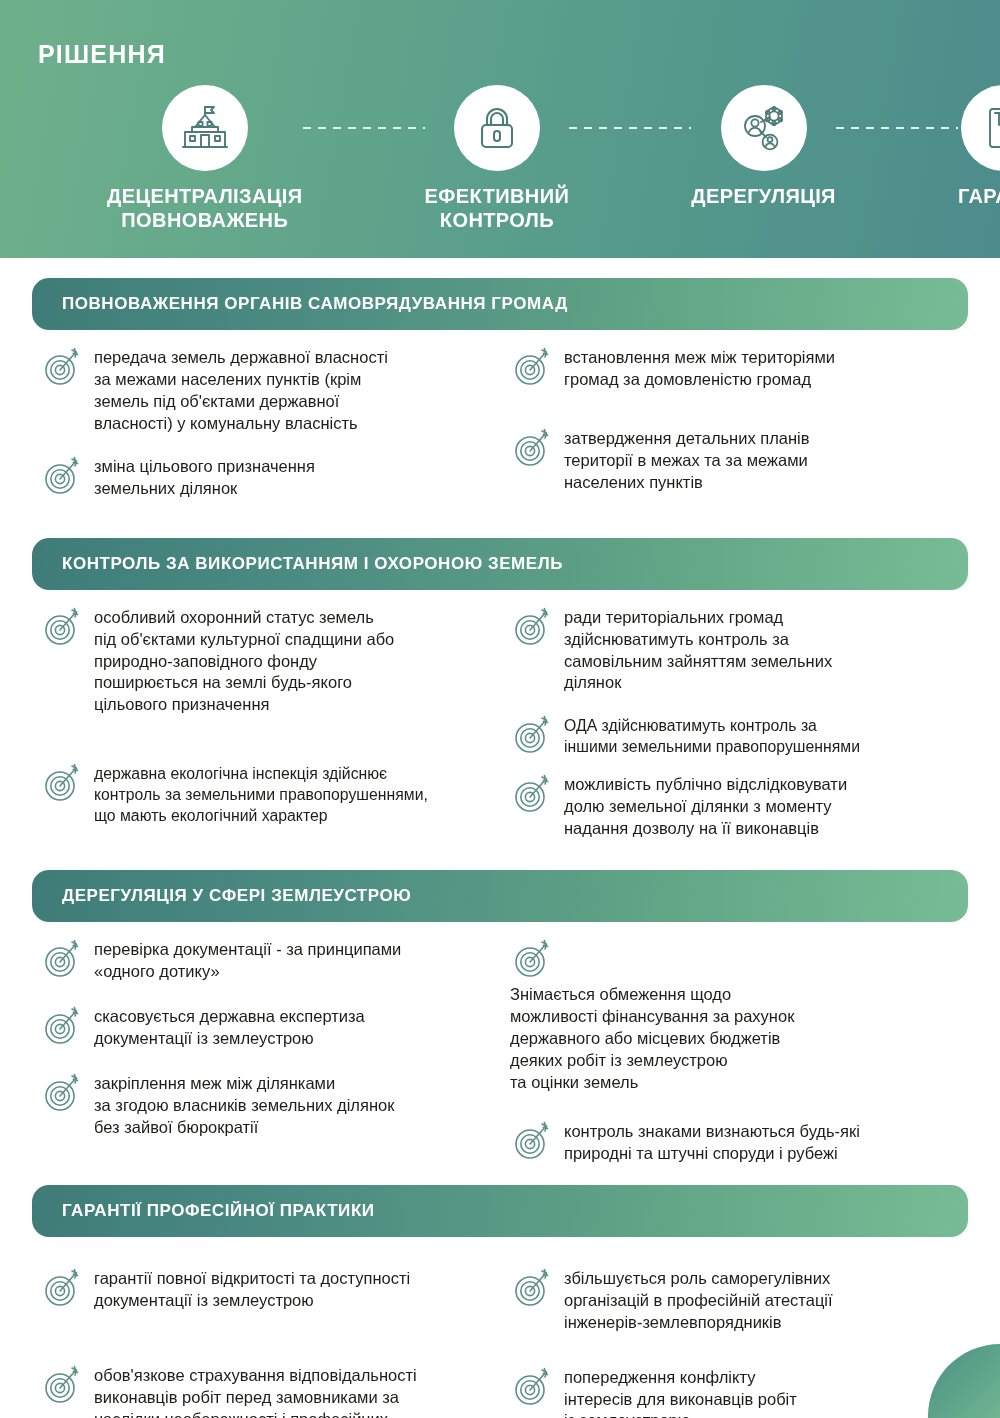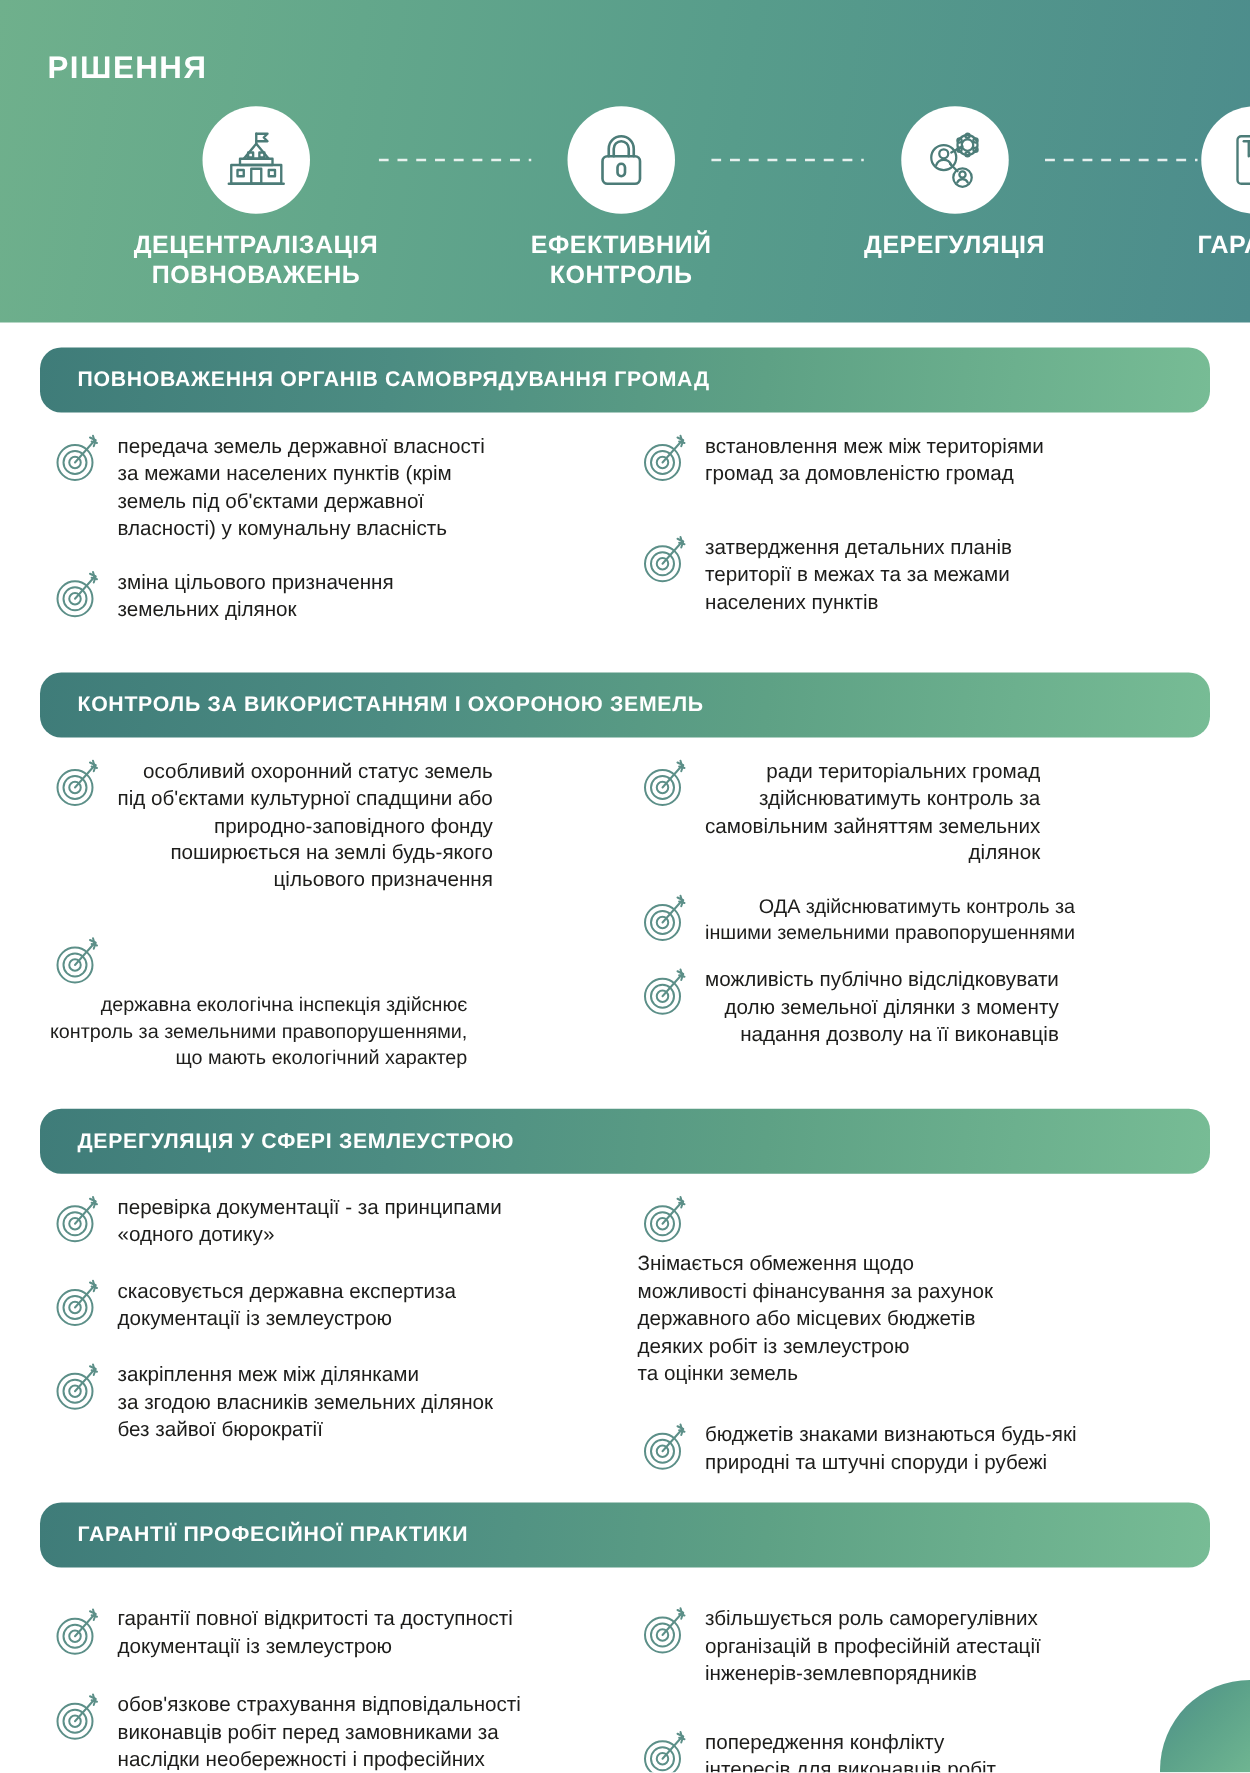--- a/index.html
+++ b/index.html
@@ -331,21 +331,21 @@
                 </svg>
             </span>
             <span class="item-text">затвердження детальних планів
 території в межах та за межами
 населених пунктів</span>
           </div>
         </div>
       </div>
     </div>
 
-    <div class="section" style="margin-top:20px;text-align:right;">
+    <div class="section" style="margin-top:20px;">
       <div class="section-bar">
         <div class="section-bar-title">КОНТРОЛЬ ЗА ВИКОРИСТАННЯМ І ОХОРОНОЮ ЗЕМЕЛЬ</div>
       </div>
       <div class="cols">
         <div class="col left">
           <div class="item">
             <span class="item-icon">
               <svg width="46" height="44" viewBox="0 0 46 44">
                   <g fill="none" stroke="#5C8F88" stroke-width="1.6" stroke-linecap="round" stroke-linejoin="round">
                     <circle cx="20" cy="25" r="14"></circle>
@@ -357,21 +357,21 @@
                     <path d="M37.6 9.4 l-4.3 -1.2"></path>
                   </g>
                 </svg>
             </span>
             <span class="item-text">особливий охоронний статус земель
 під об'єктами культурної спадщини або
 природно-заповідного фонду
 поширюється на землі будь-якого
 цільового призначення</span>
           </div>
-          <div class="item" style="margin-top:30px;flex-direction:column;">
+          <div class="item" style="margin-top:44px;">
             <span class="item-icon">
               <svg width="46" height="44" viewBox="0 0 46 44">
                   <g fill="none" stroke="#5C8F88" stroke-width="1.6" stroke-linecap="round" stroke-linejoin="round">
                     <circle cx="20" cy="25" r="14"></circle>
                     <circle cx="20" cy="25" r="9.2"></circle>
                     <circle cx="20" cy="25" r="4.6"></circle>
                     <path d="M20 25 L36 7"></path>
                     <path d="M32 5 l4.6 2.2 -1.6 4.8"></path>
                     <path d="M34.4 3.6 l1.3 4.4"></path>
                     <path d="M37.6 9.4 l-4.3 -1.2"></path>
@@ -529,34 +529,34 @@
                     <circle cx="20" cy="25" r="14"></circle>
                     <circle cx="20" cy="25" r="9.2"></circle>
                     <circle cx="20" cy="25" r="4.6"></circle>
                     <path d="M20 25 L36 7"></path>
                     <path d="M32 5 l4.6 2.2 -1.6 4.8"></path>
                     <path d="M34.4 3.6 l1.3 4.4"></path>
                     <path d="M37.6 9.4 l-4.3 -1.2"></path>
                   </g>
                 </svg>
             </span>
-            <span class="item-text">бюджетів знаками визнаються будь-які
+            <span class="item-text">контроль знаками визнаються будь-які
 природні та штучні споруди і рубежі</span>
           </div>
         </div>
       </div>
     </div>
 
     <div class="section" style="margin-top:2px;">
       <div class="section-bar">
         <div class="section-bar-title">ГАРАНТІЇ ПРОФЕСІЙНОЇ ПРАКТИКИ</div>
       </div>
       <div class="cols">
         <div class="col left" style="padding-top:28px;">
-          <div class="item" style="margin-bottom:22px;align-items:center;">
+          <div class="item" style="margin-bottom:50px;">
             <span class="item-icon">
               <svg width="46" height="44" viewBox="0 0 46 44">
                   <g fill="none" stroke="#5C8F88" stroke-width="1.6" stroke-linecap="round" stroke-linejoin="round">
                     <circle cx="20" cy="25" r="14"></circle>
                     <circle cx="20" cy="25" r="9.2"></circle>
                     <circle cx="20" cy="25" r="4.6"></circle>
                     <path d="M20 25 L36 7"></path>
                     <path d="M32 5 l4.6 2.2 -1.6 4.8"></path>
                     <path d="M34.4 3.6 l1.3 4.4"></path>
                     <path d="M37.6 9.4 l-4.3 -1.2"></path>

